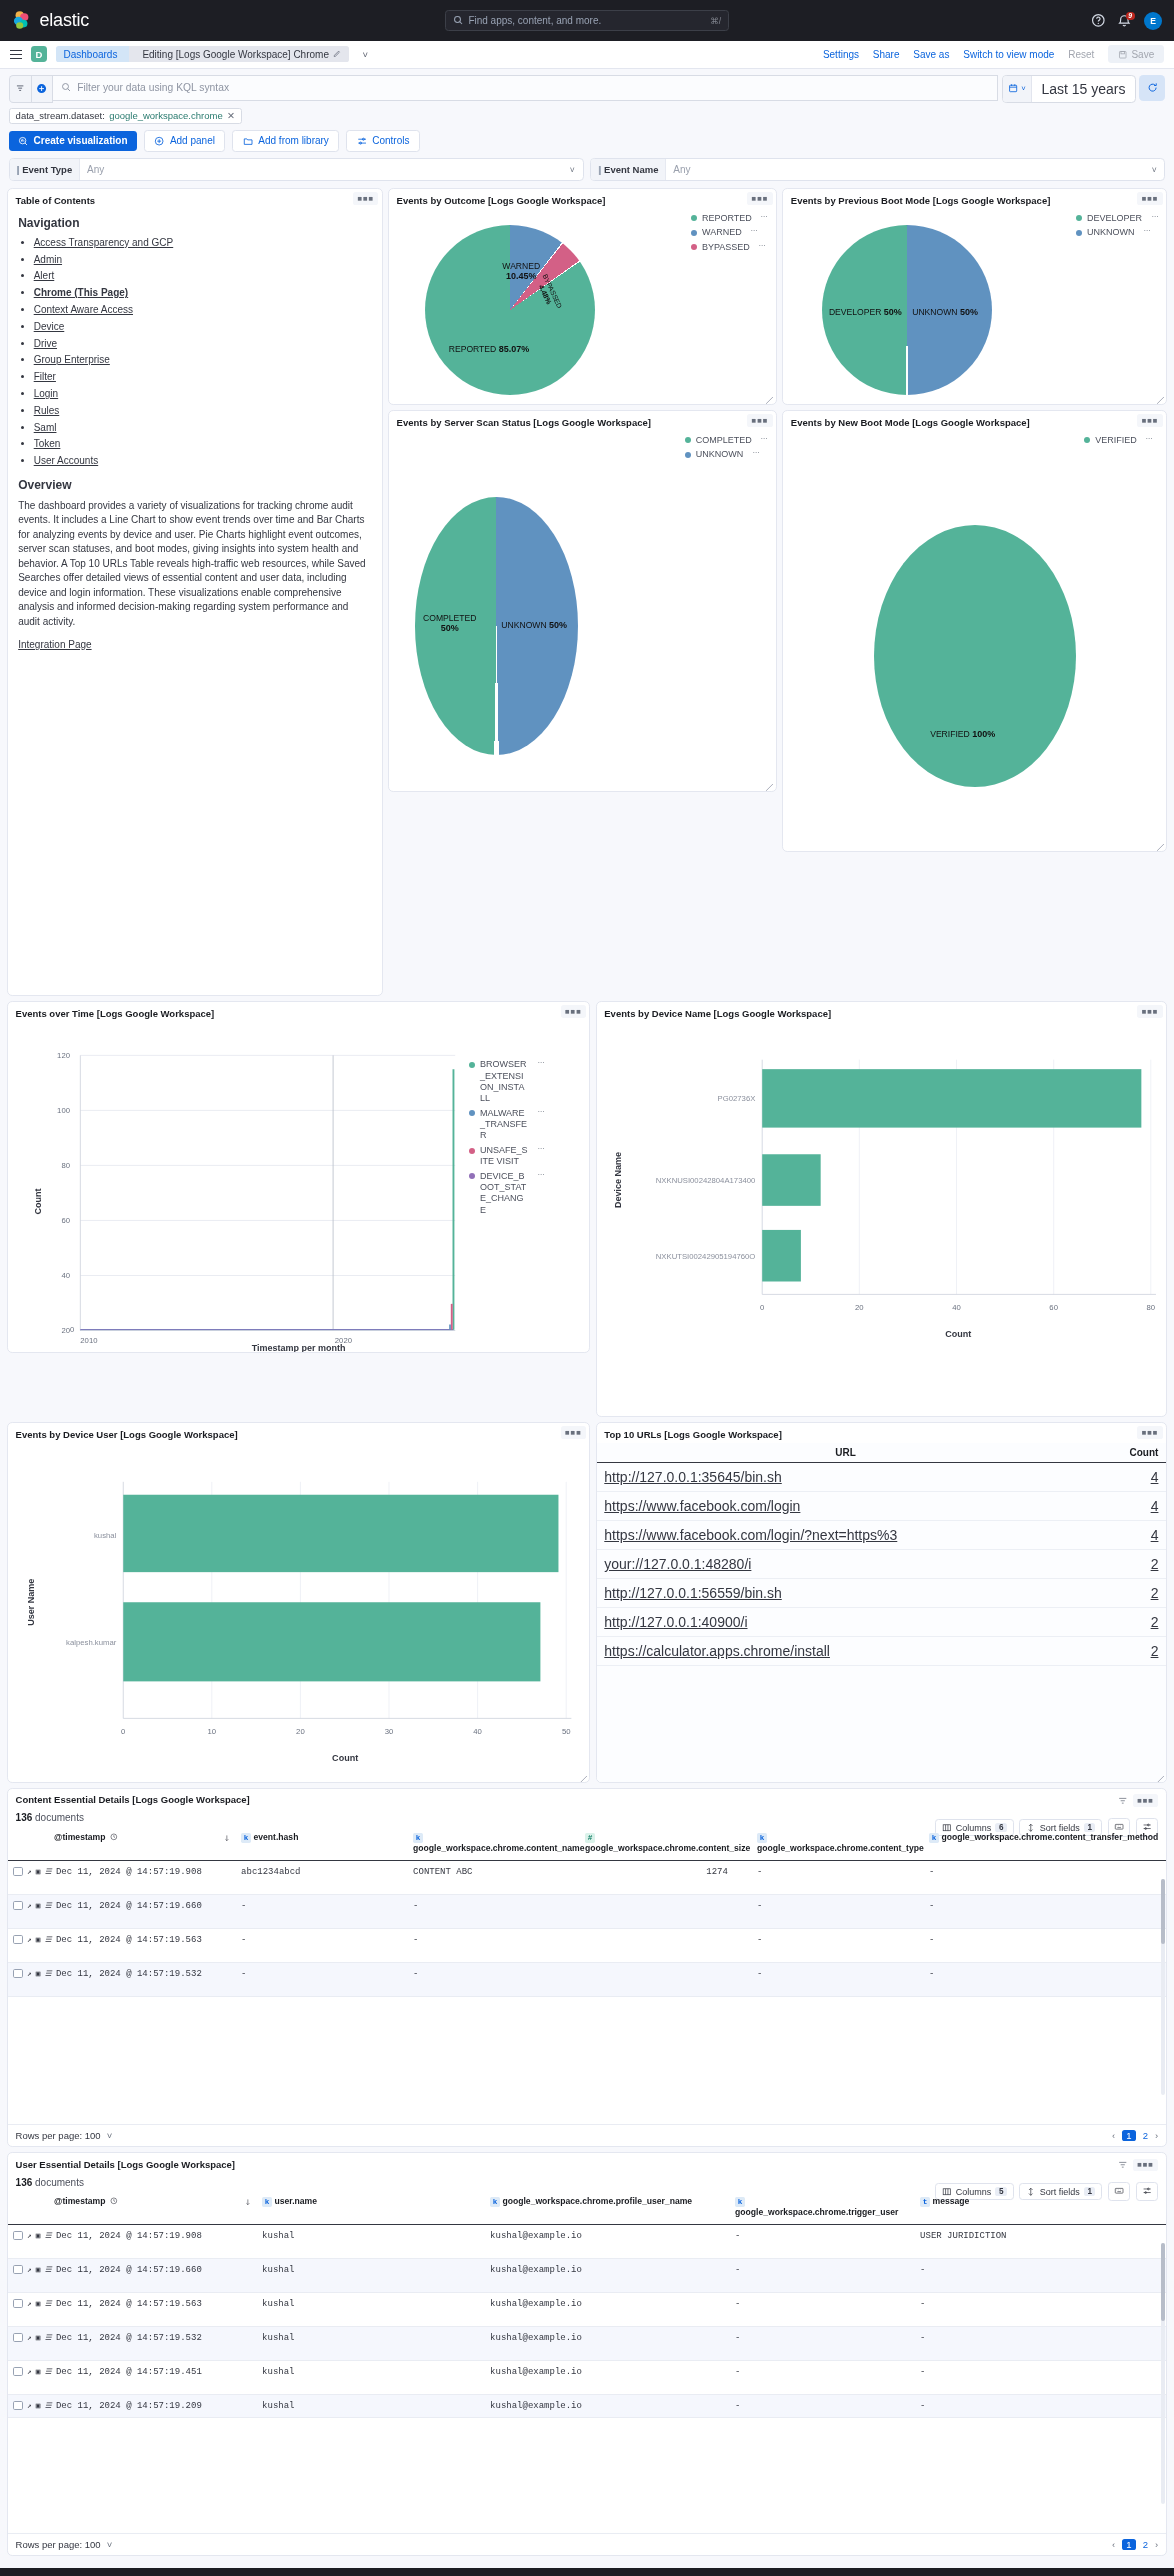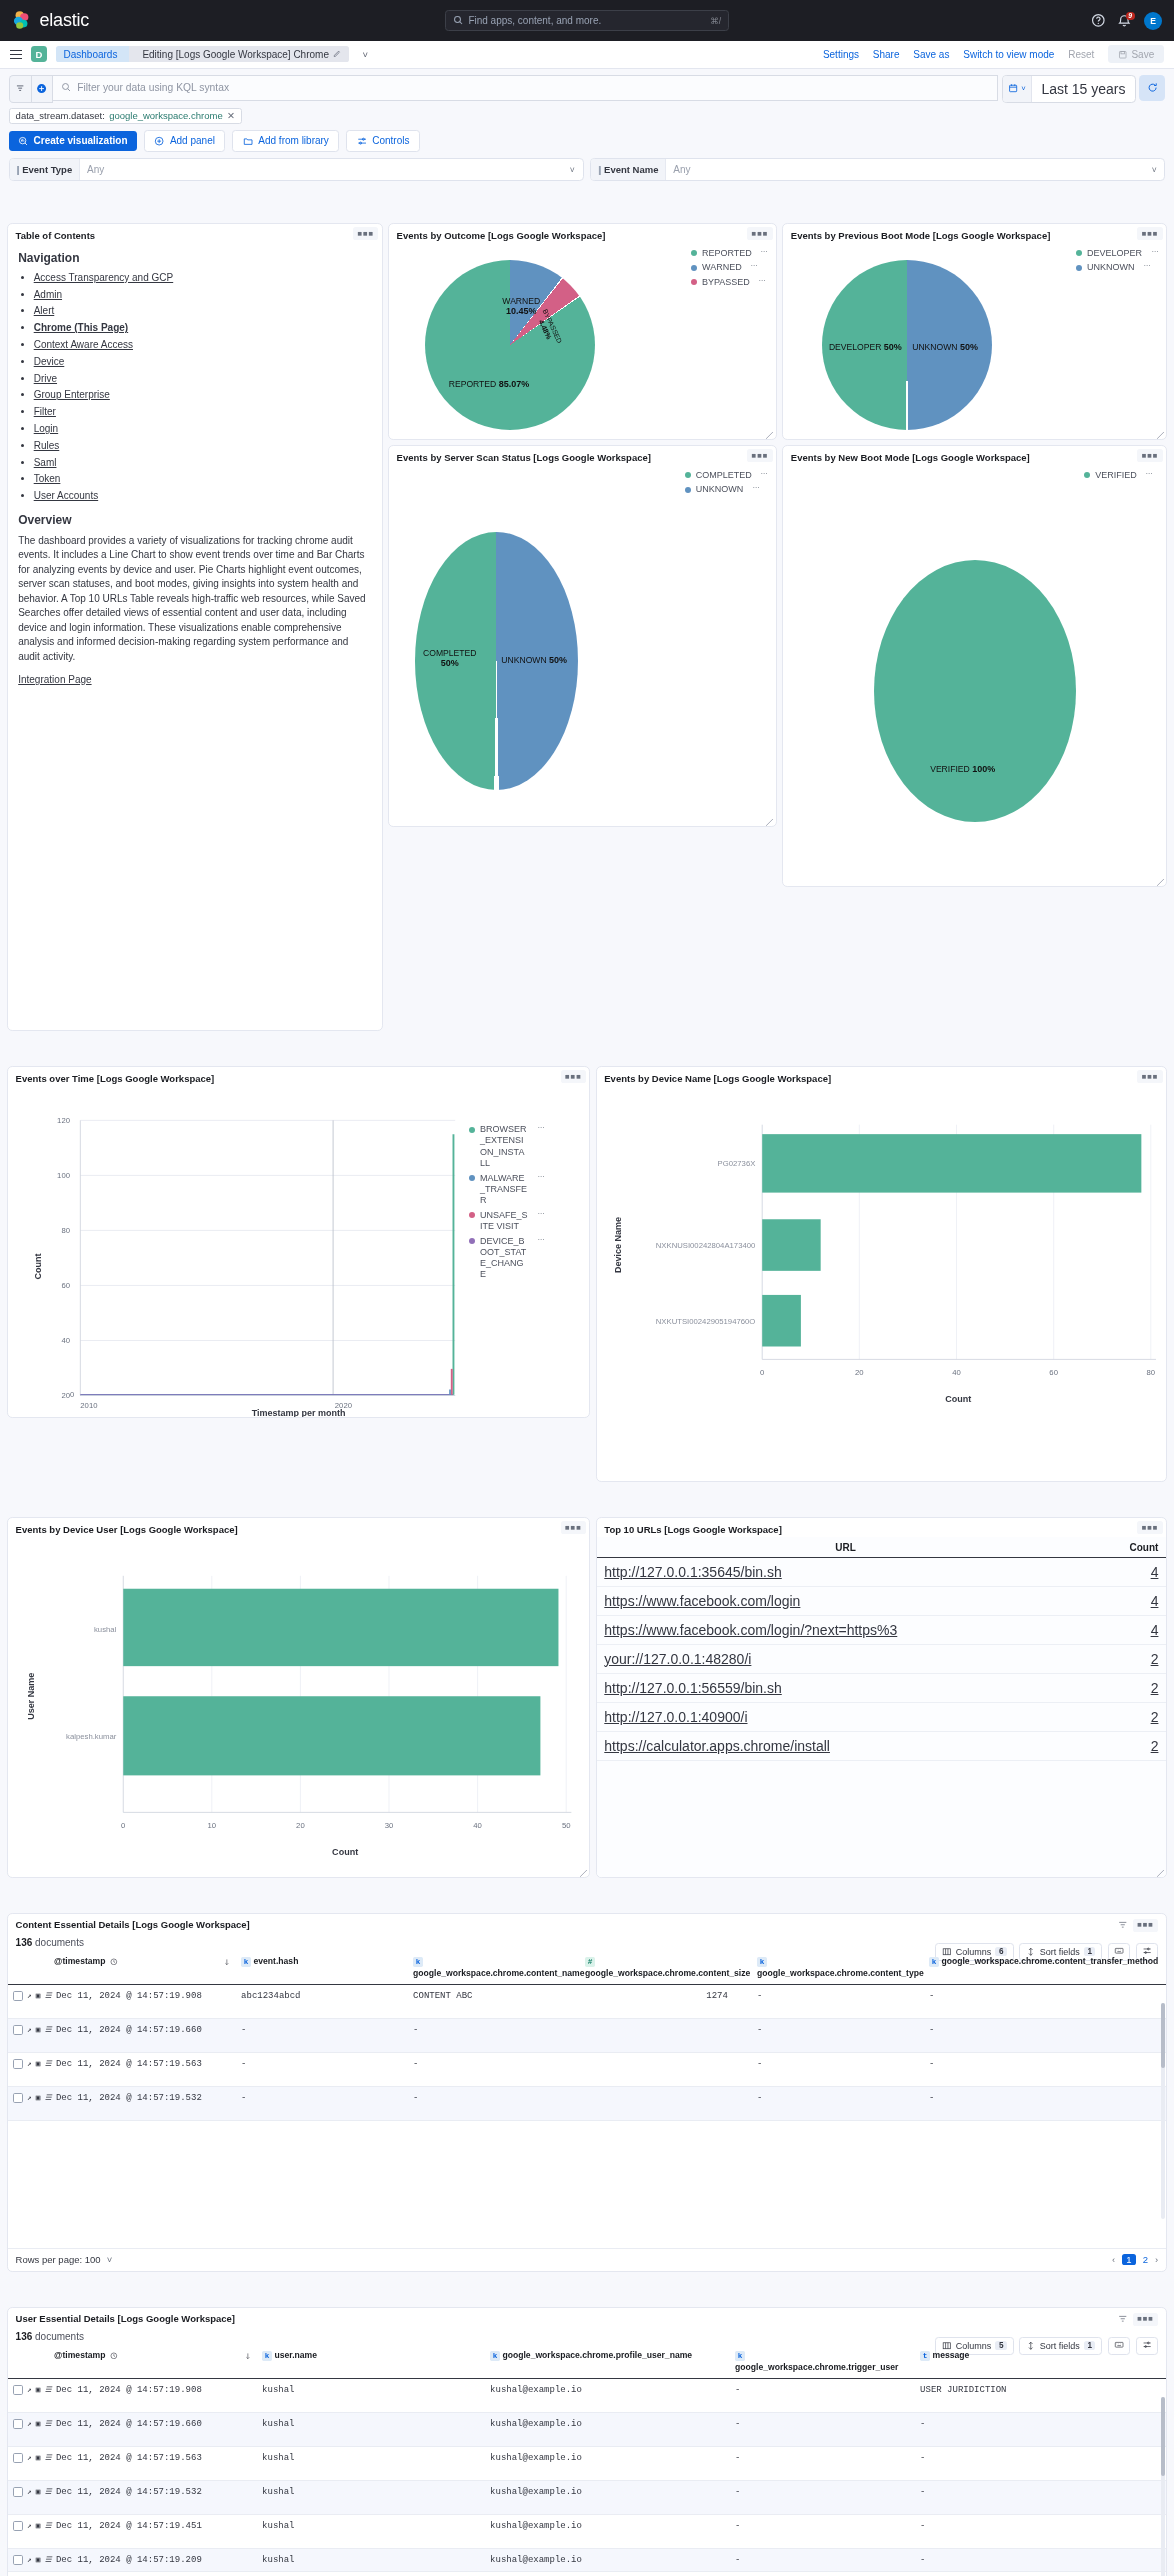--- a/index.html
+++ b/index.html
@@ -117,21 +117,21 @@
   }
   .ctrl-label {
     background:#f2f4f9; padding:0 6.9px; height:100%; display:flex; align-items:center;
     gap:4.3px; font-size:9.5px; font-weight:bold; color:#343741; border-right:0.9px solid #e6e9f1;
   }
   .grip { color:#98a2b3; letter-spacing:-1.7px; font-size:8.6px; }
   .ctrl-value { padding:0 6.9px; color:#9aa0ad; font-size:10px; flex:1; }
   .ctrl-caret { padding-right:7.7px; color:#69707d; font-size:8.6px; }
   
   .grid { padding:0 6.9px 6.9px 6.9px; }
-  .row { display:flex; gap:5.2px; margin-bottom:5.2px;margin-top:35px; }
+  .row { display:flex; gap:5.2px; margin-bottom:5.2px; }
   .panel {
     background:#fff; border:0.9px solid #e4e7f0; border-radius:5.2px; position:relative;
     overflow:hidden; display:flex; flex-direction:column;
   }
   .panel-title {
     font-size:9.5px; font-weight:bold; color:#1a1c21; padding:6px 7.7px 2.6px 7.7px;
   }
   .panel-menu {
     position:absolute; top:3.4px; right:3.4px; background:#f4f6fa; border-radius:2.6px;
     padding:2.6px 4.3px; letter-spacing:0.9px; color:#69707d; font-size:7.7px; cursor:pointer; line-height:1;

